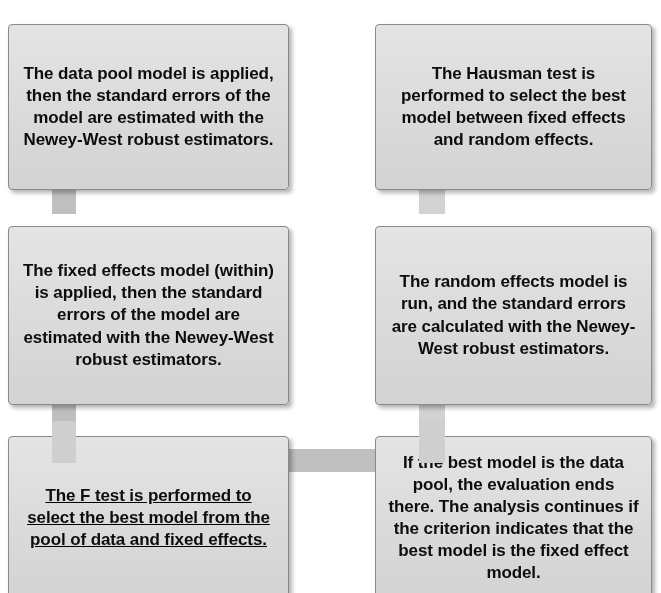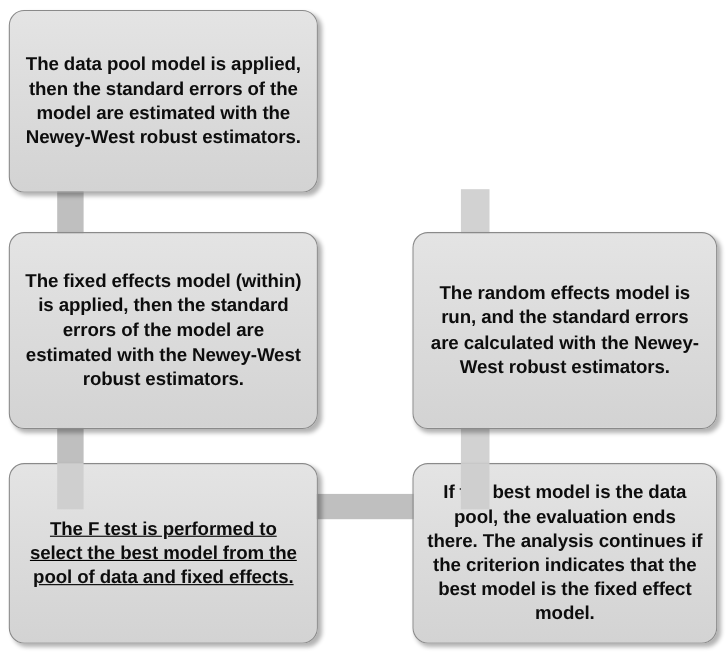--- a/index.html
+++ b/index.html
@@ -28,27 +28,28 @@
   }
   .connector.faded {
     background: #cfcfcf;
   }
 
   
   .node {
     position: absolute;
     box-sizing: border-box;
     border: 1px solid #8a8a8a;
-    border-radius: 14px;
+    border-radius: 4px;
     background: linear-gradient(to bottom, #e4e4e4 0%, #dcdcdc 45%, #d3d3d3 100%);
     box-shadow: 3px 3px 4px rgba(0,0,0,0.30);
     display: flex;
     align-items: center;
     justify-content: center;
     padding: 6px 12px;
+    margin-top: 15px;
   }
   .node-text {
     width: 100%;
     text-align: center;
     color: #0d0d0d;
     font-size: 17px;
     line-height: 1.30;
     font-weight: 600;
     letter-spacing: -0.1px;
     white-space: pre-line;
@@ -81,20 +82,23 @@
   <div class="connector" id="conn-pooled-to-fixed"></div>
   <div class="connector light" id="conn-hausman-to-random"></div>
   <div class="connector" id="conn-fixed-to-ftest"></div>
   <div class="connector light" id="conn-random-to-dec"></div>
   <div class="connector" id="conn-ftest-to-dec"></div>
 
   <div class="node" id="node-pooled-ols">
     <div class="node-text">The data pool model is applied, then the standard errors of the model are estimated with the Newey-West robust estimators.</div>
   </div>
 
+  <div class="node" id="node-hausman">
+    <div class="node-text">The Hausman test is performed to select the best model between fixed effects and random effects.</div>
+  </div>
 
   <div class="node" id="node-fixed-effects">
     <div class="node-text">The fixed effects model (within) is applied, then the standard errors of the model are estimated with the Newey-West robust estimators.</div>
   </div>
 
   <div class="node" id="node-random-effects">
     <div class="node-text">The random effects model is run, and the standard errors are calculated with the Newey-West robust estimators.</div>
   </div>
 
   <div class="node" id="node-f-test">

